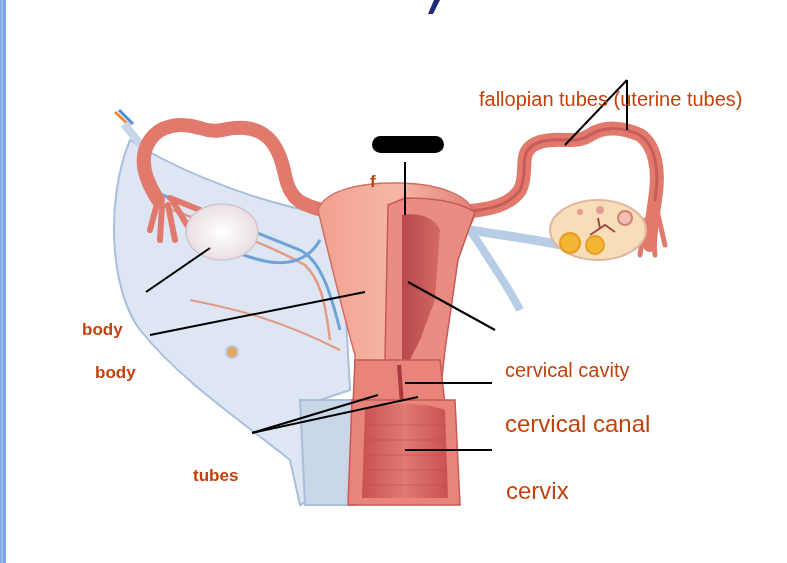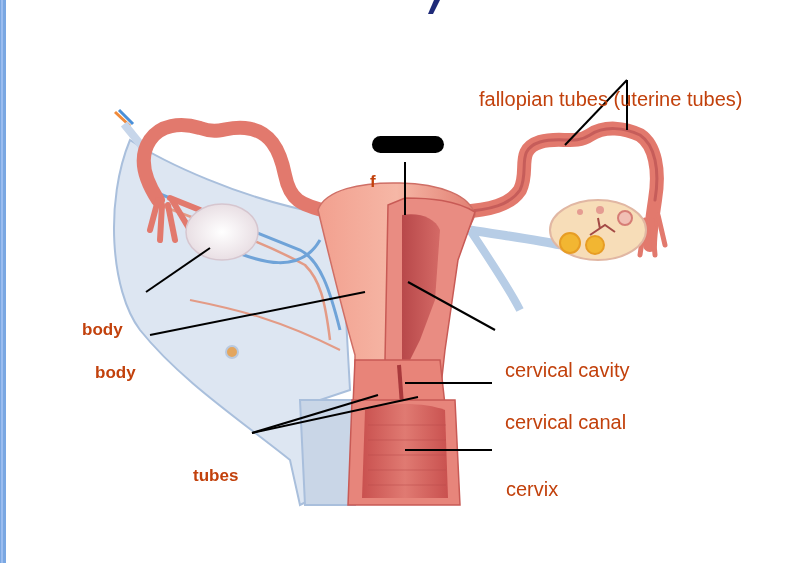--- a/index.html
+++ b/index.html
@@ -5,21 +5,21 @@
   html, body { margin:0; padding:0; }
   body { width:787px; height:563px; background:#ffffff; position:relative; overflow:hidden;
          font-family:"Liberation Sans", sans-serif; }
   .left-bar { position:absolute; left:0; top:0; width:6px; height:563px; background:#7aa7e2; }
   .left-bar::after { content:""; position:absolute; left:1px; top:0; width:2px; height:563px; background:#9bbdf0; }
   .title-frag { position:absolute; left:428px; top:0; width:12px; height:16px; }
   svg.art { position:absolute; left:0; top:0; }
   .lbl { position:absolute; color:#c2410c; white-space:nowrap; line-height:1;margin-top:37px; }
   .bold { font-weight:bold; font-size:17px; }
   .norm { font-size:20px; }
-  .small { font-size:20px; }
+  .small { font-size:24px; }
   .redact { position:absolute; left:372px; top:136px; width:72px; height:17px; background:#000;
             border-radius:9px; }
 </style>
 </head>
 <body>
 
 <div class="left-bar"></div>
 
 <svg class="title-frag" viewBox="0 0 12 16">
   <path d="M6 0 L12 0 L5 14 L0 14 Z" fill="#1e2a78"></path>

